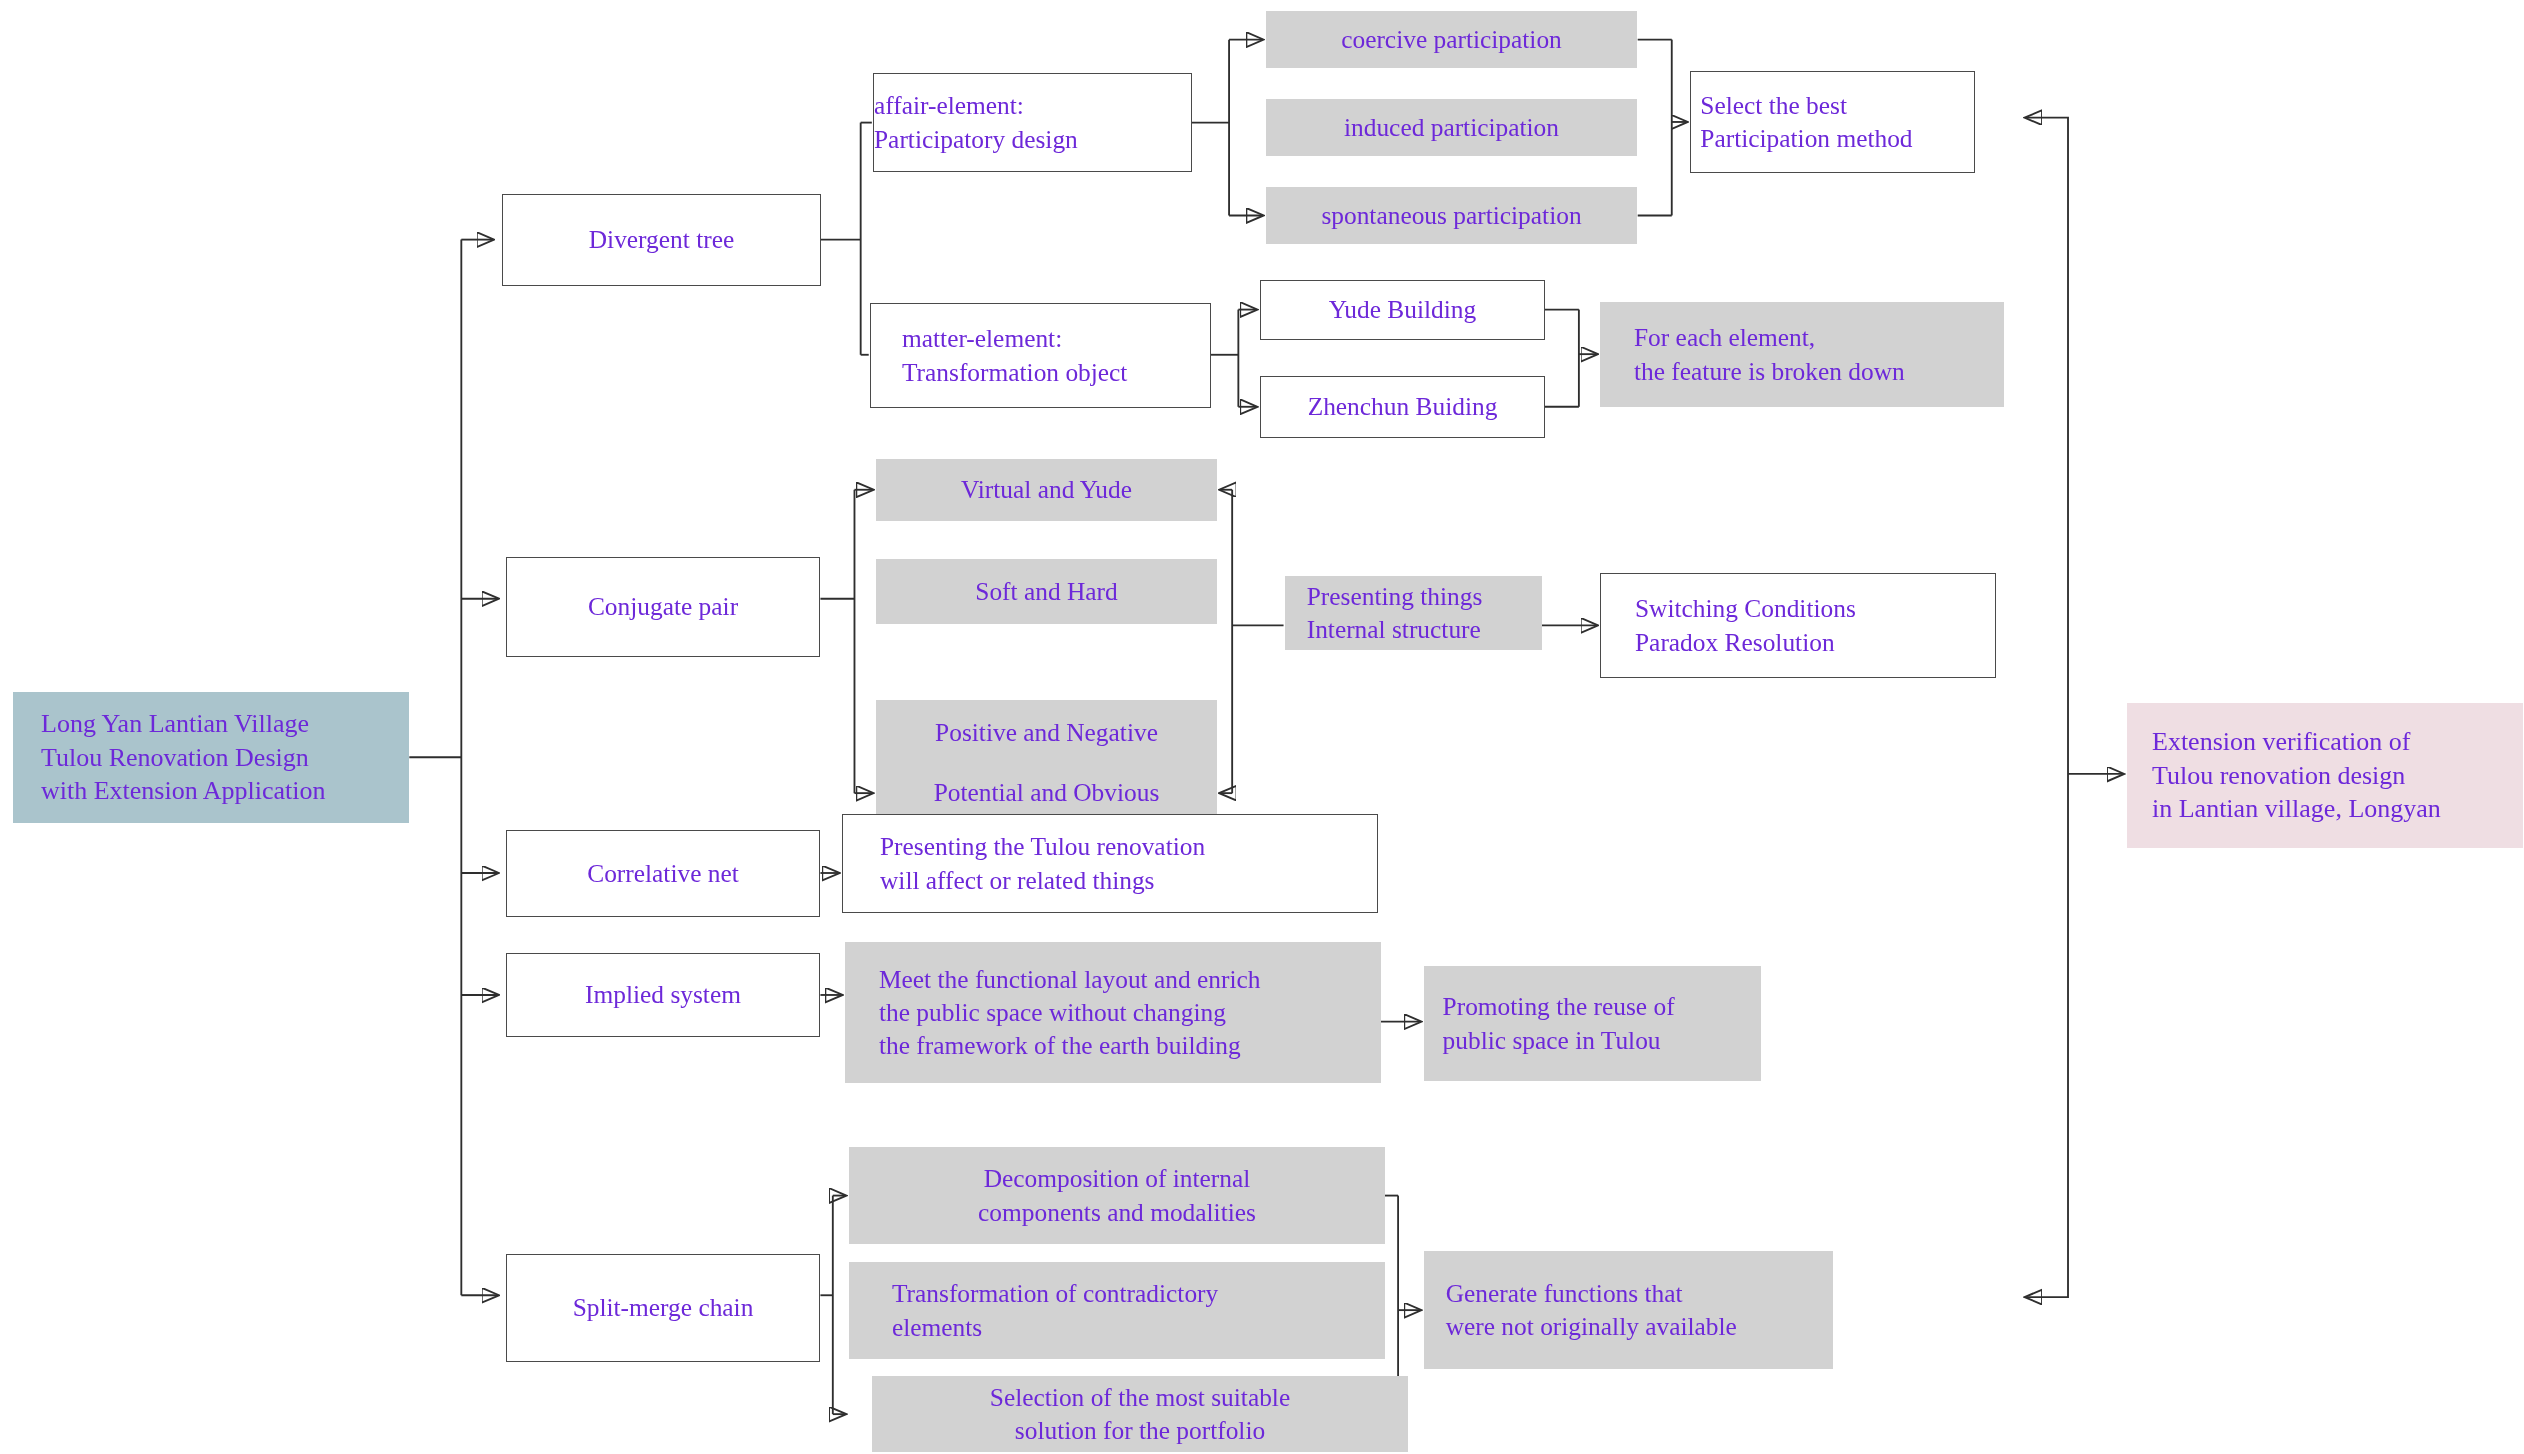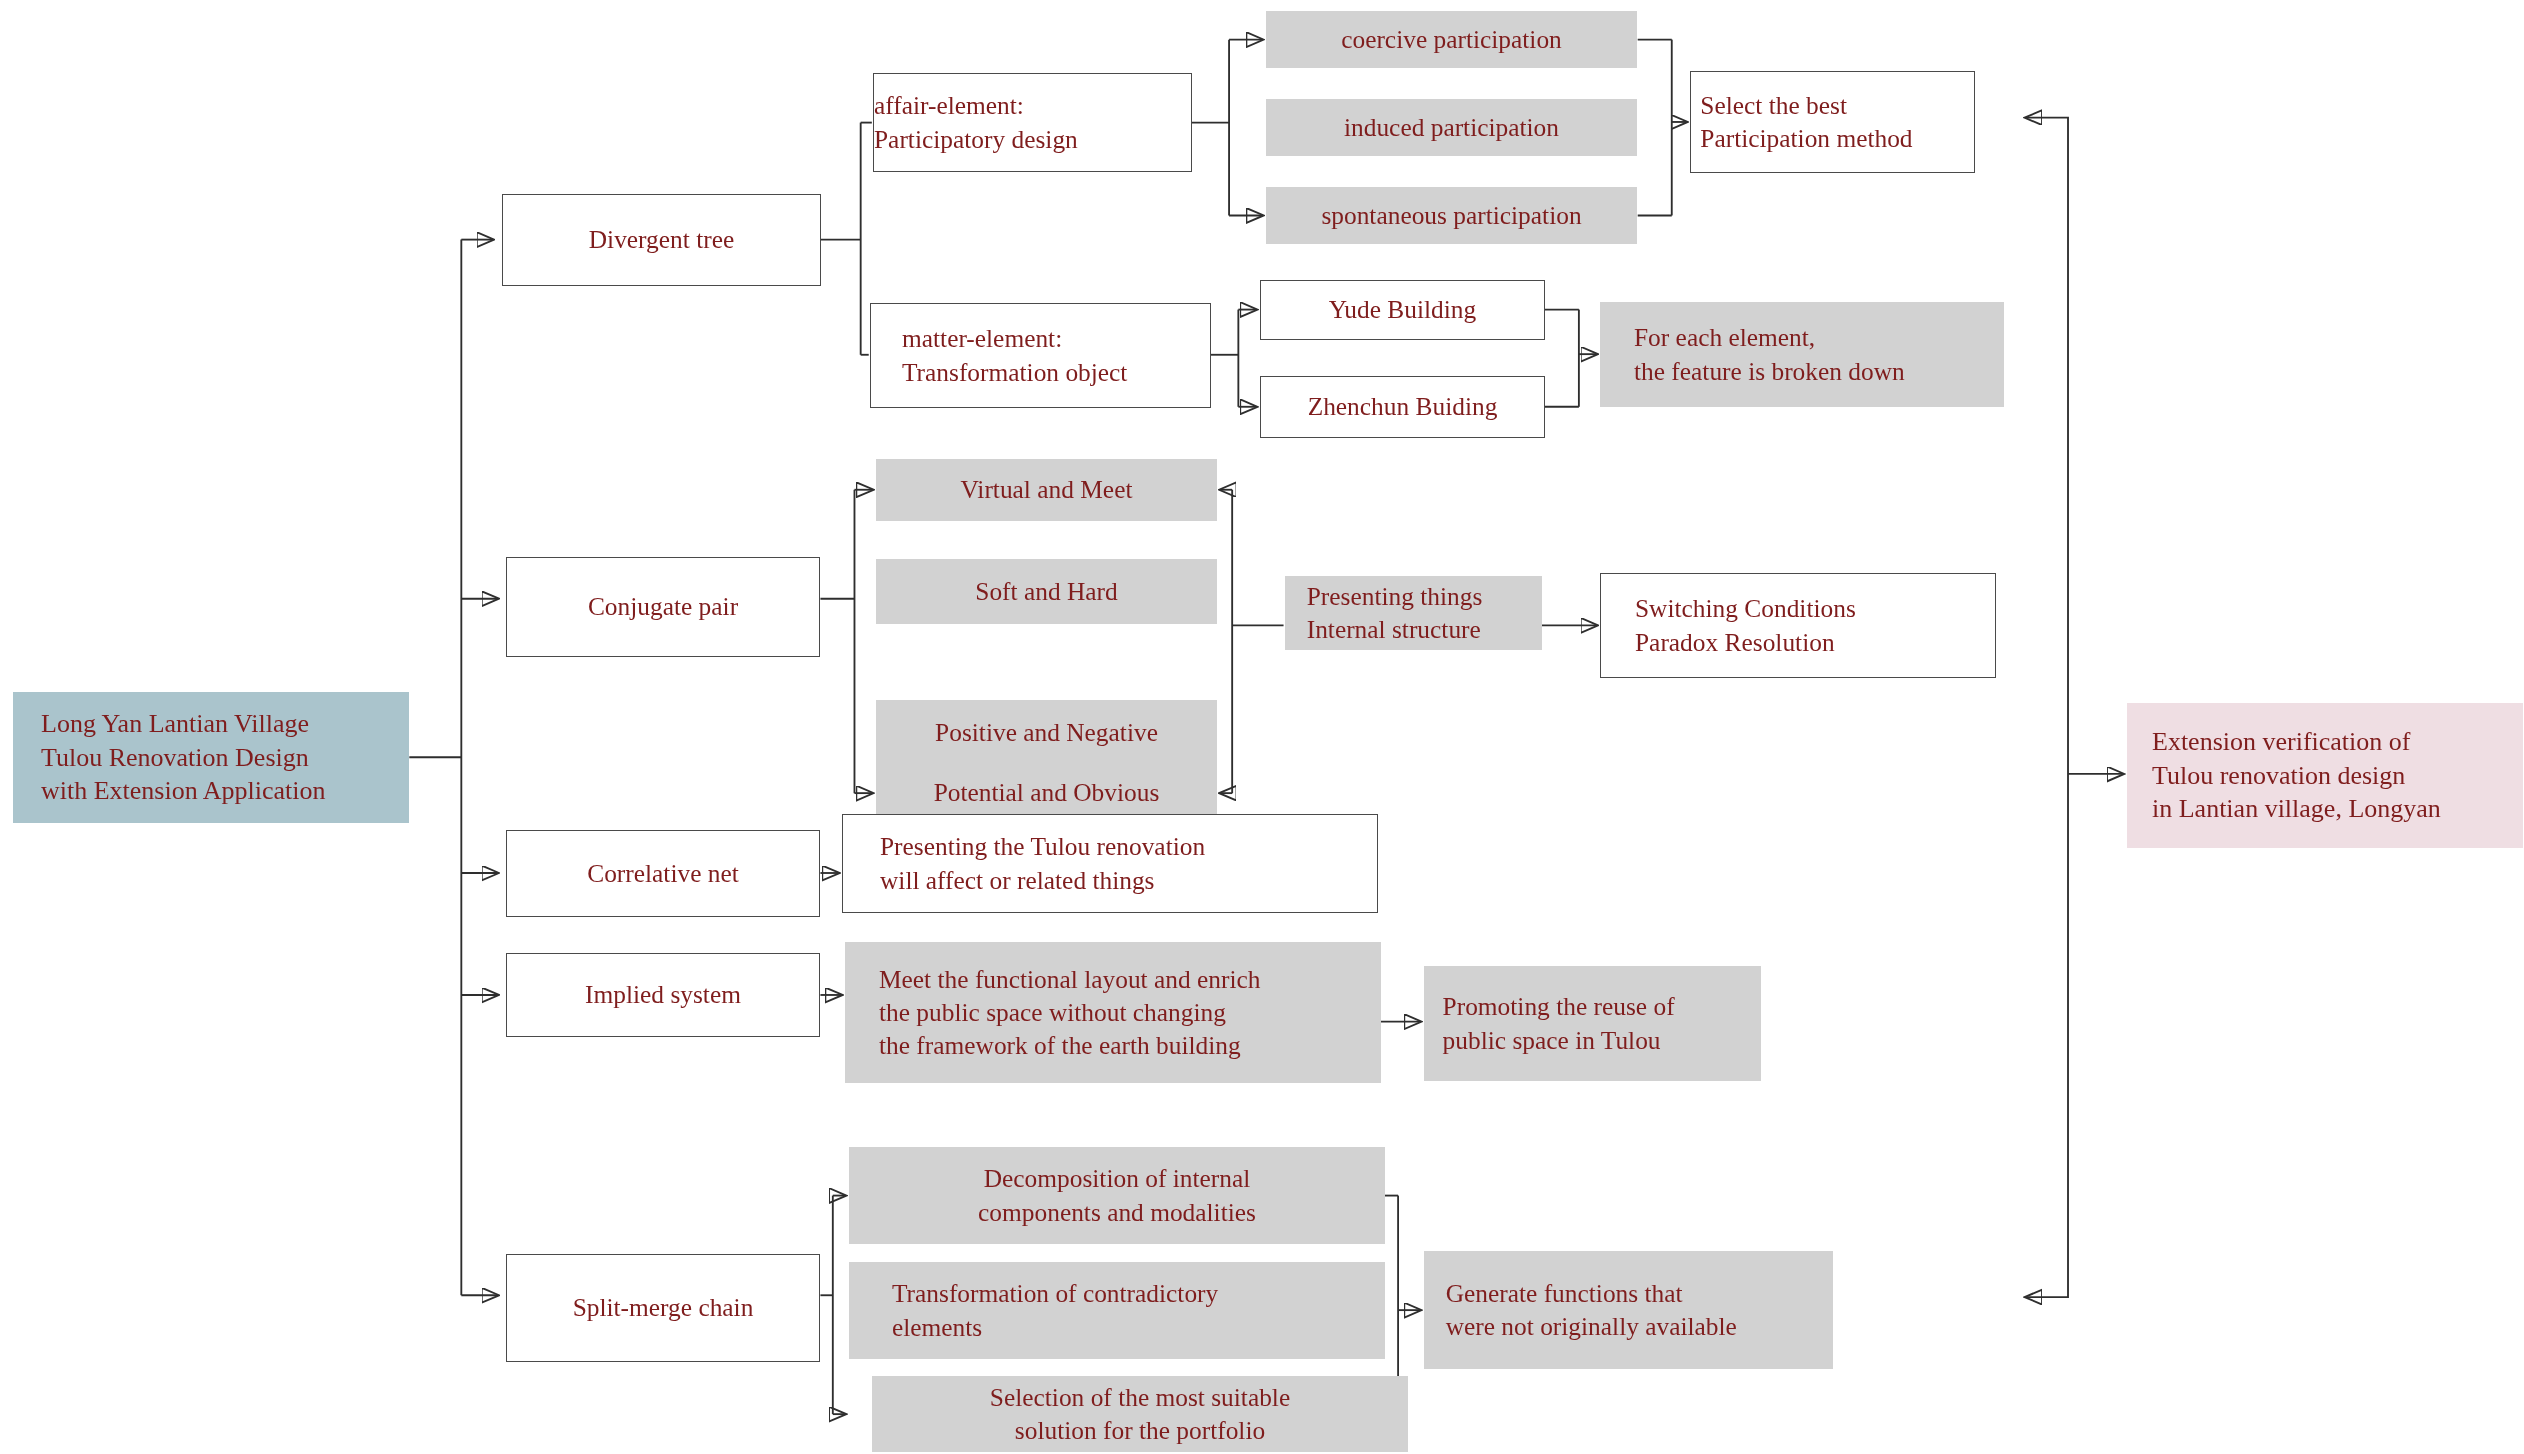--- a/index.html
+++ b/index.html
@@ -1,21 +1,21 @@
 <!DOCTYPE html>
 <html style="--line: #2e2e2e; --border: #4a4a4a; --graybg: #d2d2d2; --bluebg: #aac4cc; --pinkbg: #efdee3;font-size:10px"><head>
 <meta charset="utf-8">
 <style>
   html,body{margin:0;padding:0;background:#fff;}
   #canvas{position:relative;width:2525px;height:1455px;background:#ffffff;overflow:hidden;
           font-family:"Liberation Serif","DejaVu Serif",serif;}
   svg.wires{position:absolute;left:0;top:0;width:2525px;height:1455px;pointer-events:none;}
   svg.wires path{fill:none;stroke:var(--line,#2e2e2e);stroke-width:3px;}
   .node{position:absolute;display:flex;align-items:center;box-sizing:border-box;
-        font-size:25.4px;line-height:1.30;color:#7f1d1d;white-space:pre-line;}
+        font-size:25.4px;line-height:1.30;color:#6d28d9;white-space:pre-line;}
   .white{background:#ffffff;border:1.9px solid var(--border,#4a4a4a);}
   .gray{background:var(--graybg,#d2d2d2);}
   .blue{background:var(--bluebg,#aac4cc);}
   .pink{background:var(--pinkbg,#efdee3);}
   .center{justify-content:center;text-align:center;}
   .leftal{justify-content:flex-start;text-align:left;}
 </style>
 </head>
 <body>
 
@@ -112,21 +112,21 @@
   <div class="node gray center" style="left:1266px;top:99px;width:371px;height:57px;">induced participation</div>
   <div class="node gray center" style="left:1266px;top:187px;width:371px;height:57px;">spontaneous participation</div>
   <div class="node white leftal" style="left:1690px;top:71px;width:285px;height:102px;padding-left:9.3px;">Select the best
 Participation method</div>
 
   <div class="node white center" style="left:1260px;top:280px;width:285px;height:60px;">Yude Building</div>
   <div class="node white center" style="left:1260px;top:376px;width:285px;height:62px;">Zhenchun Buiding</div>
   <div class="node gray leftal" style="left:1600px;top:302px;width:404px;height:105px;padding-left:34px;">For each element,
 the feature is broken down</div>
 
-  <div class="node gray center" style="left:876px;top:459px;width:341px;height:62px;">Virtual and Meet</div>
+  <div class="node gray center" style="left:876px;top:459px;width:341px;height:62px;">Virtual and Yude</div>
   <div class="node gray center" style="left:876px;top:559px;width:341px;height:65px;">Soft and Hard</div>
   <div class="node gray center" style="left:876px;top:700px;width:341px;height:65px;">Positive and Negative</div>
   <div class="node gray center" style="left:876px;top:760px;width:341px;height:65px;">Potential and Obvious</div>
   <div class="node gray leftal" style="left:1285px;top:576px;width:257px;height:74px;padding-left:21.7px;">Presenting things
 Internal structure</div>
   <div class="node white leftal" style="left:1600px;top:573px;width:396px;height:105px;padding-left:34px;">Switching Conditions
 Paradox Resolution</div>
 
   <div class="node white leftal" style="left:842px;top:814px;width:536px;height:99px;padding-left:37px;">Presenting the Tulou renovation
 will affect or related things</div>

